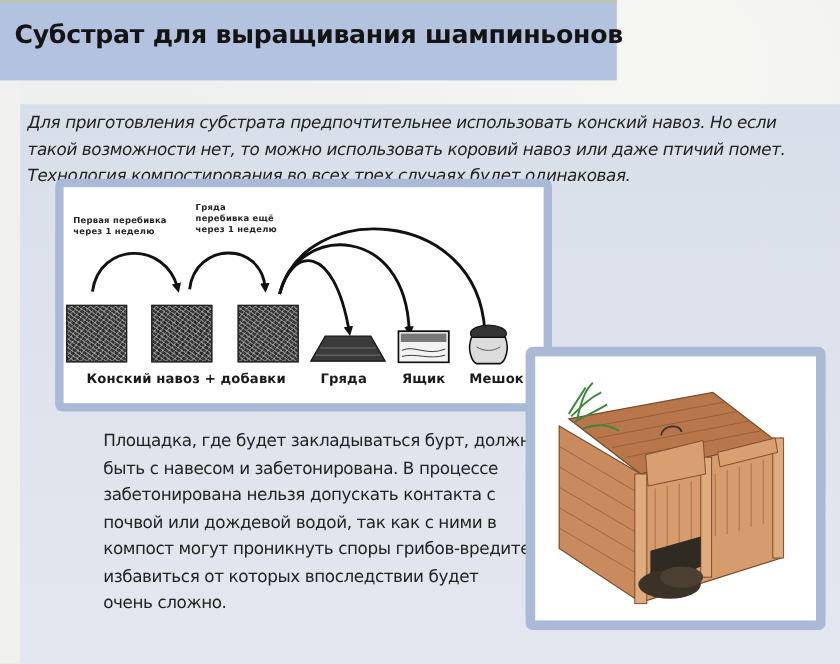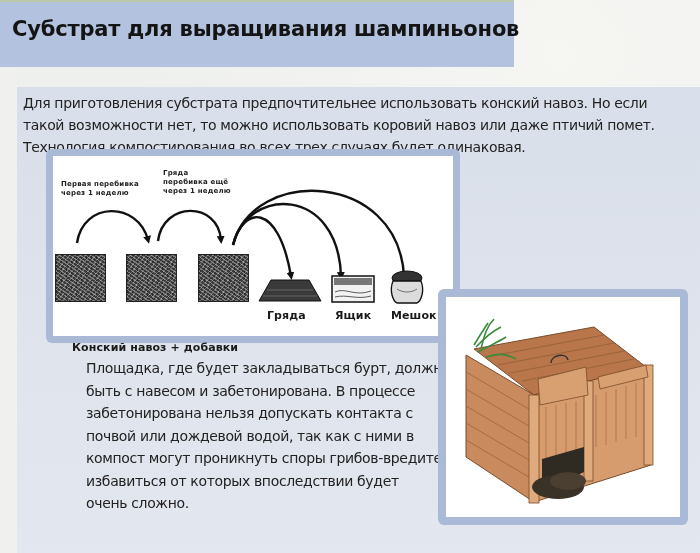--- a/index.html
+++ b/index.html
@@ -26,21 +26,21 @@
   .main-panel {
     position: absolute; left: 17px; top: 87px; width: 687px; height: 466px;
     background: #dde2ec;
     background-image: linear-gradient(180deg, #d9dfea 0%, #e3e7ef 100%);
   }
   .intro {
     position: absolute; left: 23px; top: 92px; width: 672px;
     font-size: 14px; line-height: 22px; color: #222;
     letter-spacing: -0.35px;
   }
-  .intro div { white-space: nowrap; }
+  .intro div { white-space: nowrap; font-style: italic; }
   .diagram-frame {
     position: absolute; left: 46px; top: 149px; width: 414px; height: 194px;
     background: #a9b9d6; border-radius: 6px;
   }
   .diagram-inner {
     position: absolute; left: 7px; top: 7px; right: 7px; bottom: 7px;
     background: #ffffff;
   }
   .dlabel {
     position: absolute; font-size: 7px; line-height: 9px; font-weight: bold;
@@ -136,21 +136,21 @@
       <rect x="3" y="3" width="38" height="7" fill="#777"></rect>
       <path d="M4,17 C14,12 24,22 40,16 M4,22 C16,19 26,25 40,21" stroke="#333" fill="none" stroke-width="0.8"></path>
     </svg>
 
     <svg style="position:absolute;left:334px;top:113px;" width="40" height="36">
       <ellipse cx="20" cy="9" rx="15" ry="7" fill="#333" stroke="#111"></ellipse>
       <path d="M6,12 C2,22 6,32 10,34 L30,34 C34,32 38,22 34,12 Z" fill="#dcdcdc" stroke="#111" stroke-width="1.3"></path>
       <path d="M10,20 C16,24 24,24 30,20" stroke="#555" fill="none" stroke-width="0.8"></path>
     </svg>
 
-    <div class="bottom-label" style="left:19px; top:153px;margin-top:32px;">Конский навоз + добавки</div>
+    <div class="bottom-label" style="left:19px; top:153px;">Конский навоз + добавки</div>
     <div class="bottom-label" style="left:214px; top:153px;">Гряда</div>
     <div class="bottom-label" style="left:282px; top:153px;text-align:right;">Ящик</div>
     <div class="bottom-label" style="left:338px; top:153px;">Мешок</div>
   </div>
 </div>
 
 <div class="body-text">
   <div>Площадка, где будет закладываться бурт, должна</div>
   <div>быть с навесом и забетонирована. В процессе</div>
   <div>забетонирована нельзя допускать контакта с</div>

